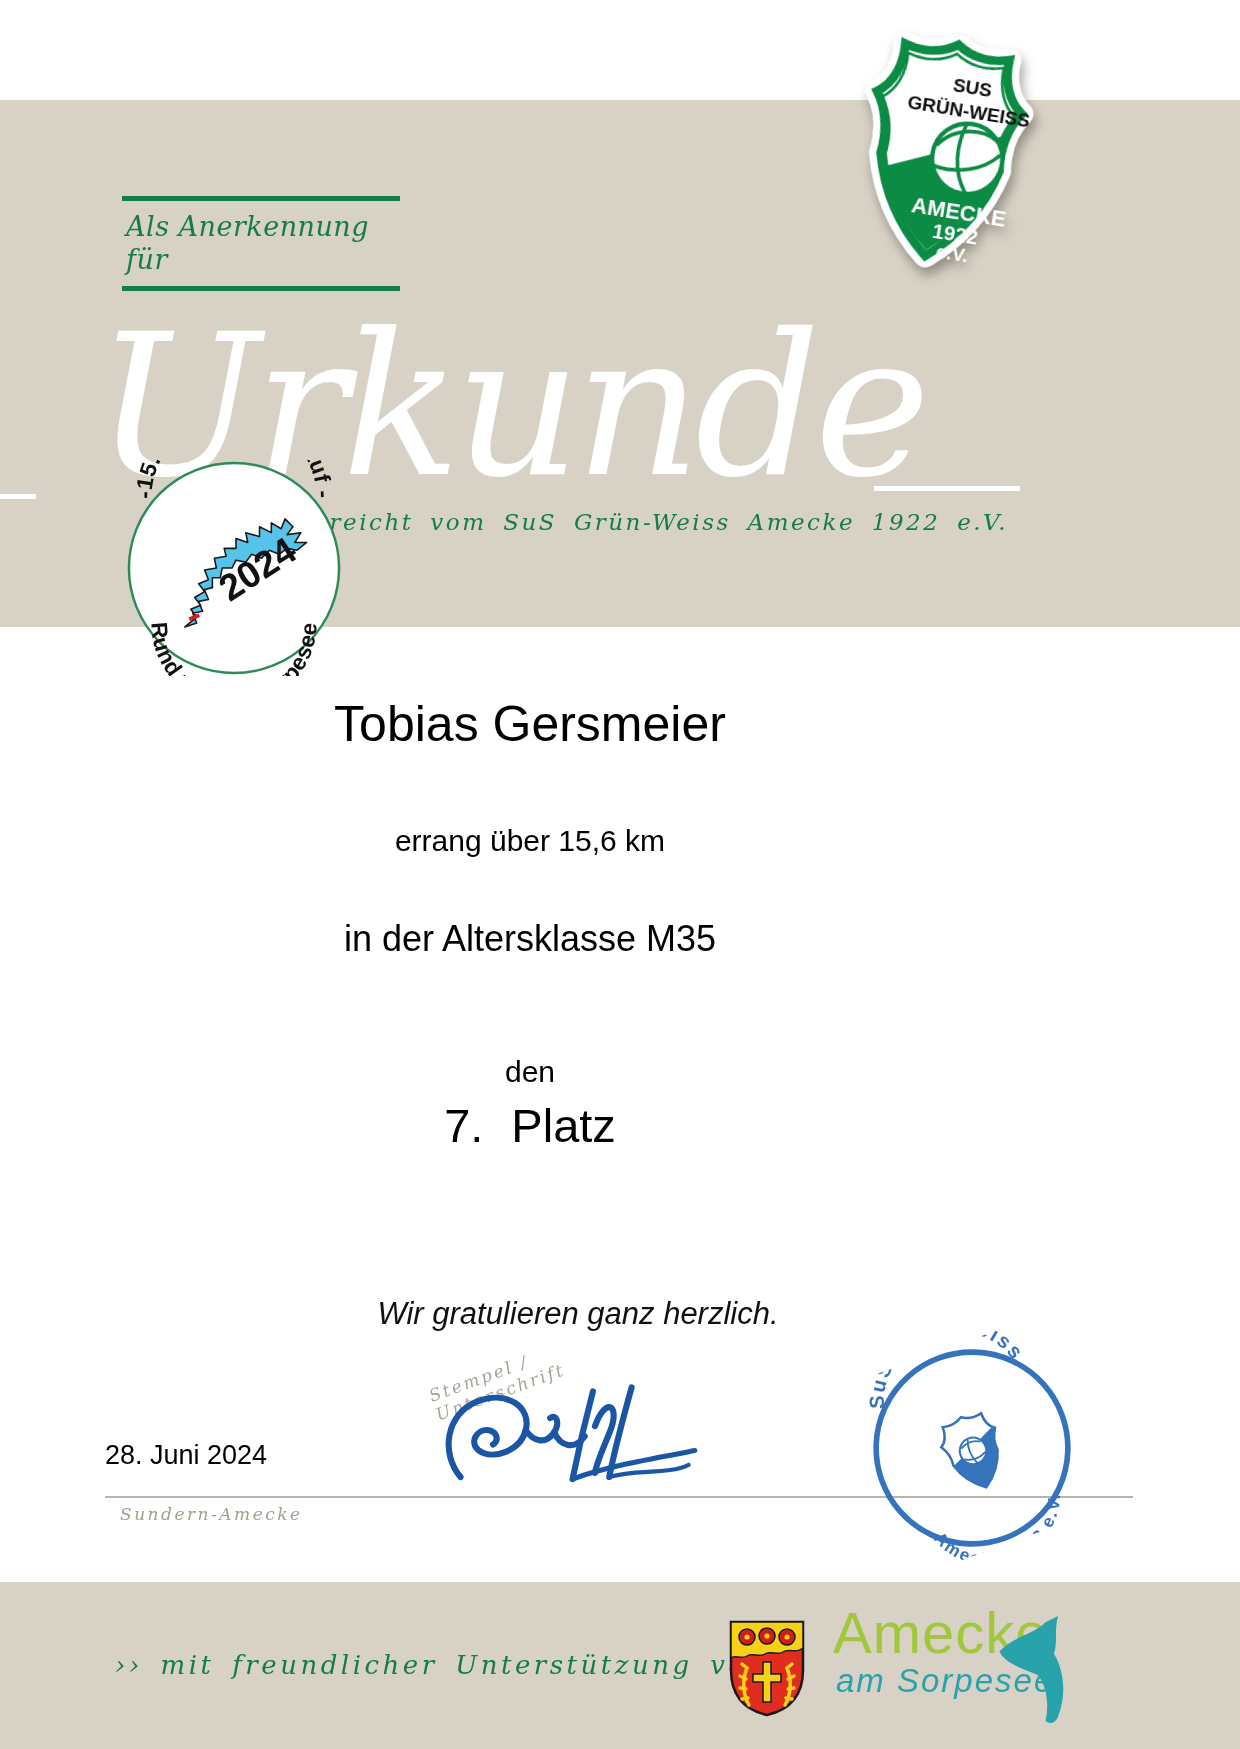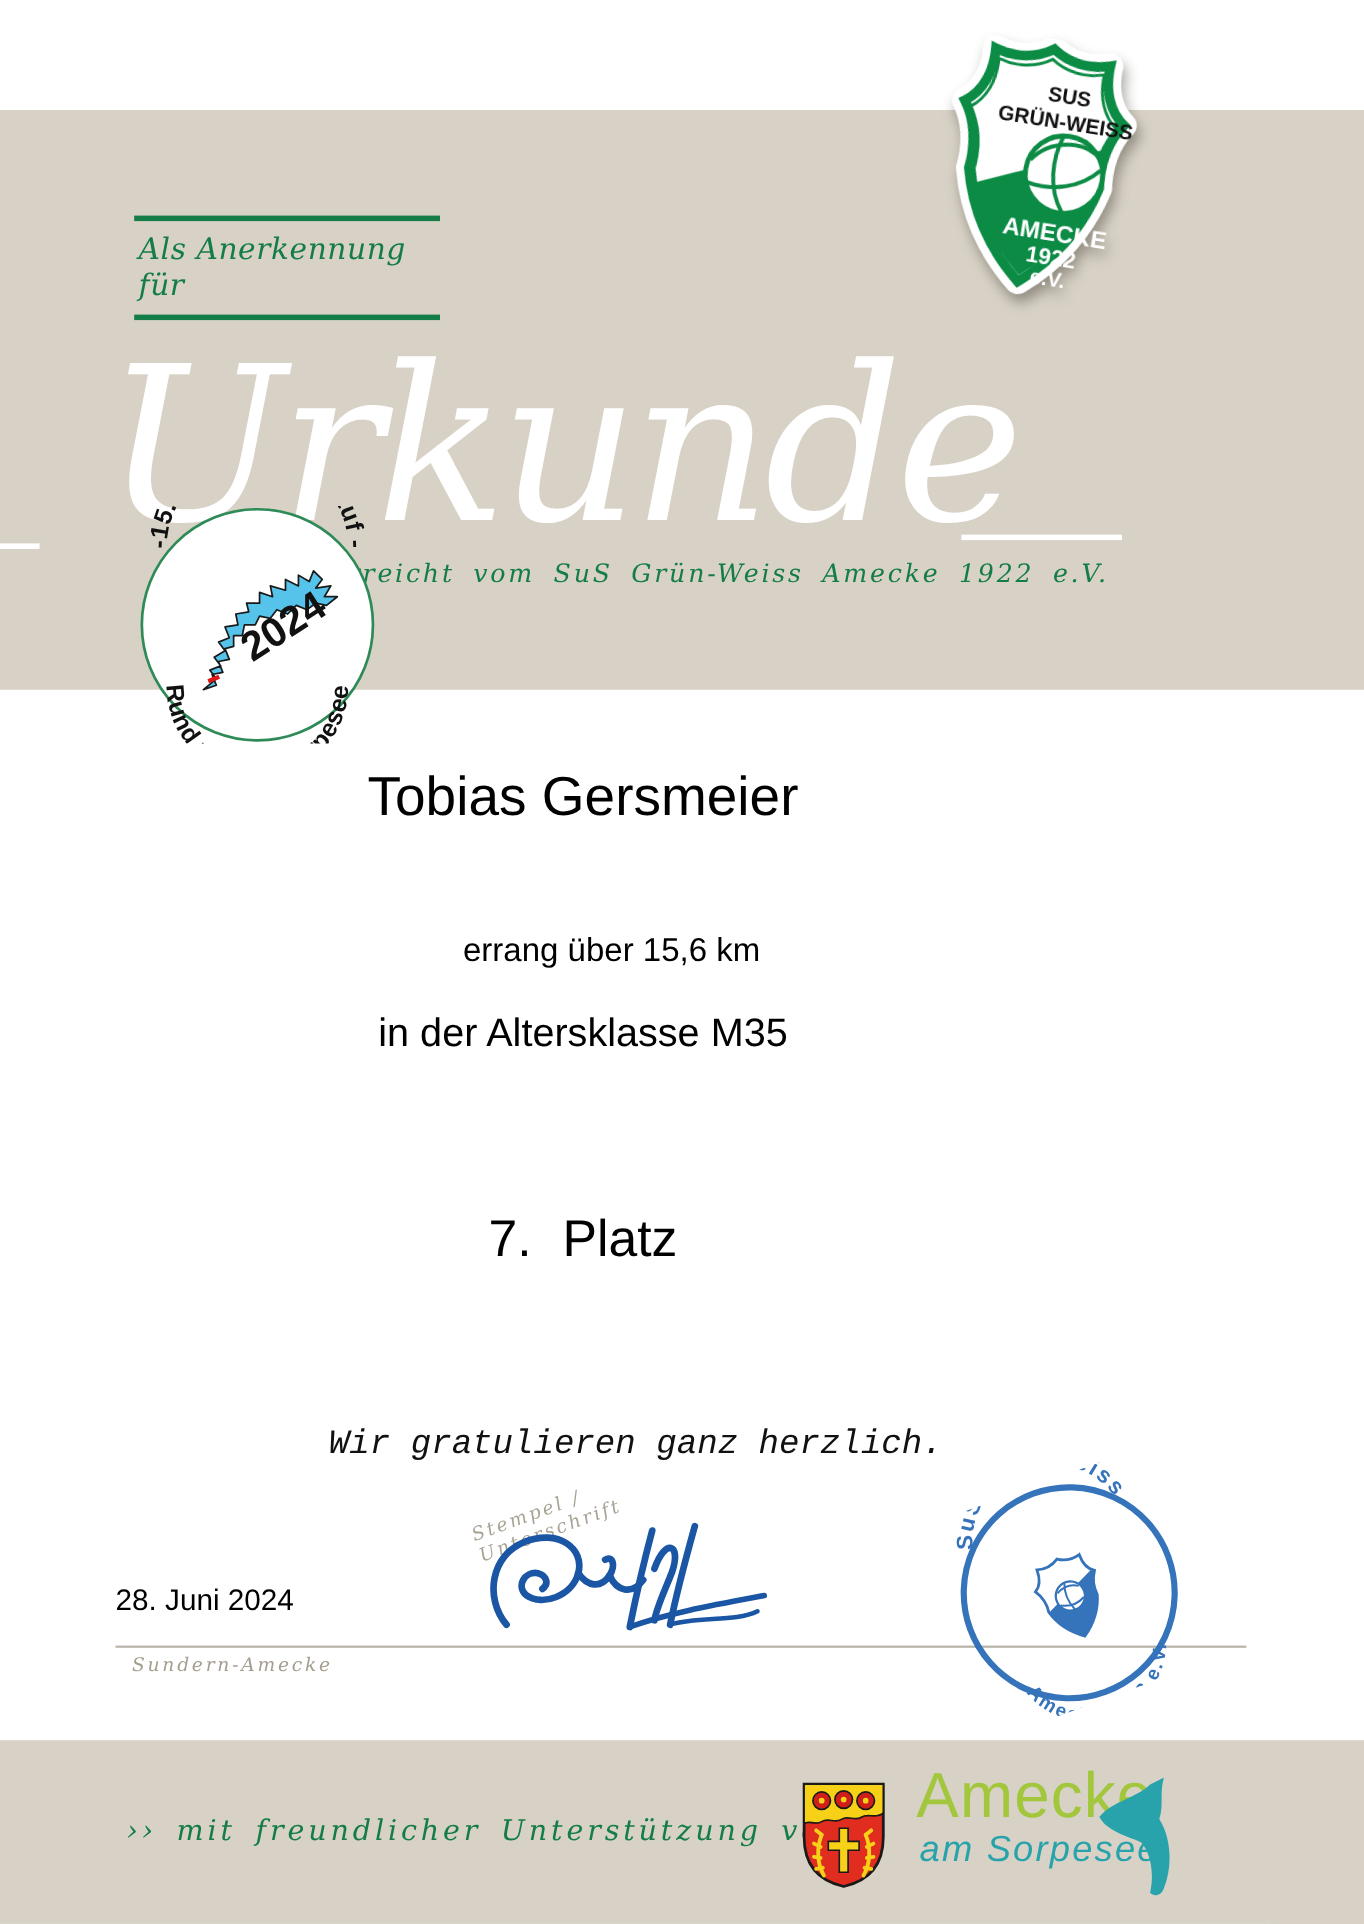--- a/index.html
+++ b/index.html
@@ -29,28 +29,28 @@
   
   .crest{position:absolute;left:838px;top:34px;width:205px;height:250px;
          transform:rotate(9deg);filter:drop-shadow(4px 7px 6px rgba(60,55,45,.45));}
 
   
   .badge{position:absolute;left:126px;top:460px;width:216px;height:216px;}
 
   
   .bline{position:absolute;left:0;width:1060px;text-align:center;color:#000;}
   .name{top:695px;font-size:50px;}
-  .l-dist{top:848px;font-size:30px;margin-left:26px;}
+  .l-dist{top:824px;font-size:30px;}
   .l-class{top:918px;font-size:36px;}
   .l-time{top:988px;font-size:30px;}
   .l-den{top:1055px;font-size:30px;}
   .l-platz{top:1098px;font-size:47px;}
   .l-platz .num{margin-right:28px;}
   .congrats{position:absolute;left:0;top:1296px;width:1156px;text-align:center;color:#111;
-            font-family:Liberation Mono, monospace;font-style:italic;font-size:31px;}
+            font-family:Liberation Sans, sans-serif;font-style:italic;font-size:31px;}
 
   
   .date{position:absolute;left:105px;top:1440px;font-size:27px;color:#000;}
   .sigrule{position:absolute;left:105px;top:1496px;width:1028px;height:2px;background:#b8b4aa;}
   .siglabel{position:absolute;top:1504px;color:#a49e8f;font-family:"DejaVu Serif","Liberation Serif",serif;
             font-style:italic;font-size:17px;letter-spacing:2.5px;}
   .siglabel.place{left:120px;}
   .siglabel.stamp{left:455px;}
   .signature{position:absolute;left:432px;top:1378px;width:275px;height:140px;}
   .stamp{position:absolute;left:870px;top:1346px;width:204px;height:204px;
@@ -131,20 +131,21 @@
     </text>
     <text font-size="23" font-weight="bold" fill="#111" letter-spacing="0.5">
       <textPath href="#arcBottomBadge" startOffset="50%" text-anchor="middle">Rund um den Sorpesee</textPath>
     </text>
     <text x="141" y="122" text-anchor="middle" font-size="38" font-weight="bold" fill="#111" transform="rotate(-33 141 122)">2024</text>
   </svg>
 
   <div class="bline name">Tobias Gersmeier</div>
   <div class="bline l-dist">errang über 15,6 km</div>
   <div class="bline l-class">in der Altersklasse M35</div>
+  <div class="bline l-den">den</div>
   <div class="bline l-platz">
     <span class="num">7.</span><span>Platz</span>
   </div>
   <div class="congrats">Wir gratulieren ganz herzlich.</div>
 
   <div class="date">28. Juni 2024</div>
   <div class="sigrule"></div>
   <div class="siglabel place">Sundern-Amecke</div>
   <div class="siglabel stamp">Stempel / Unterschrift</div>
 

